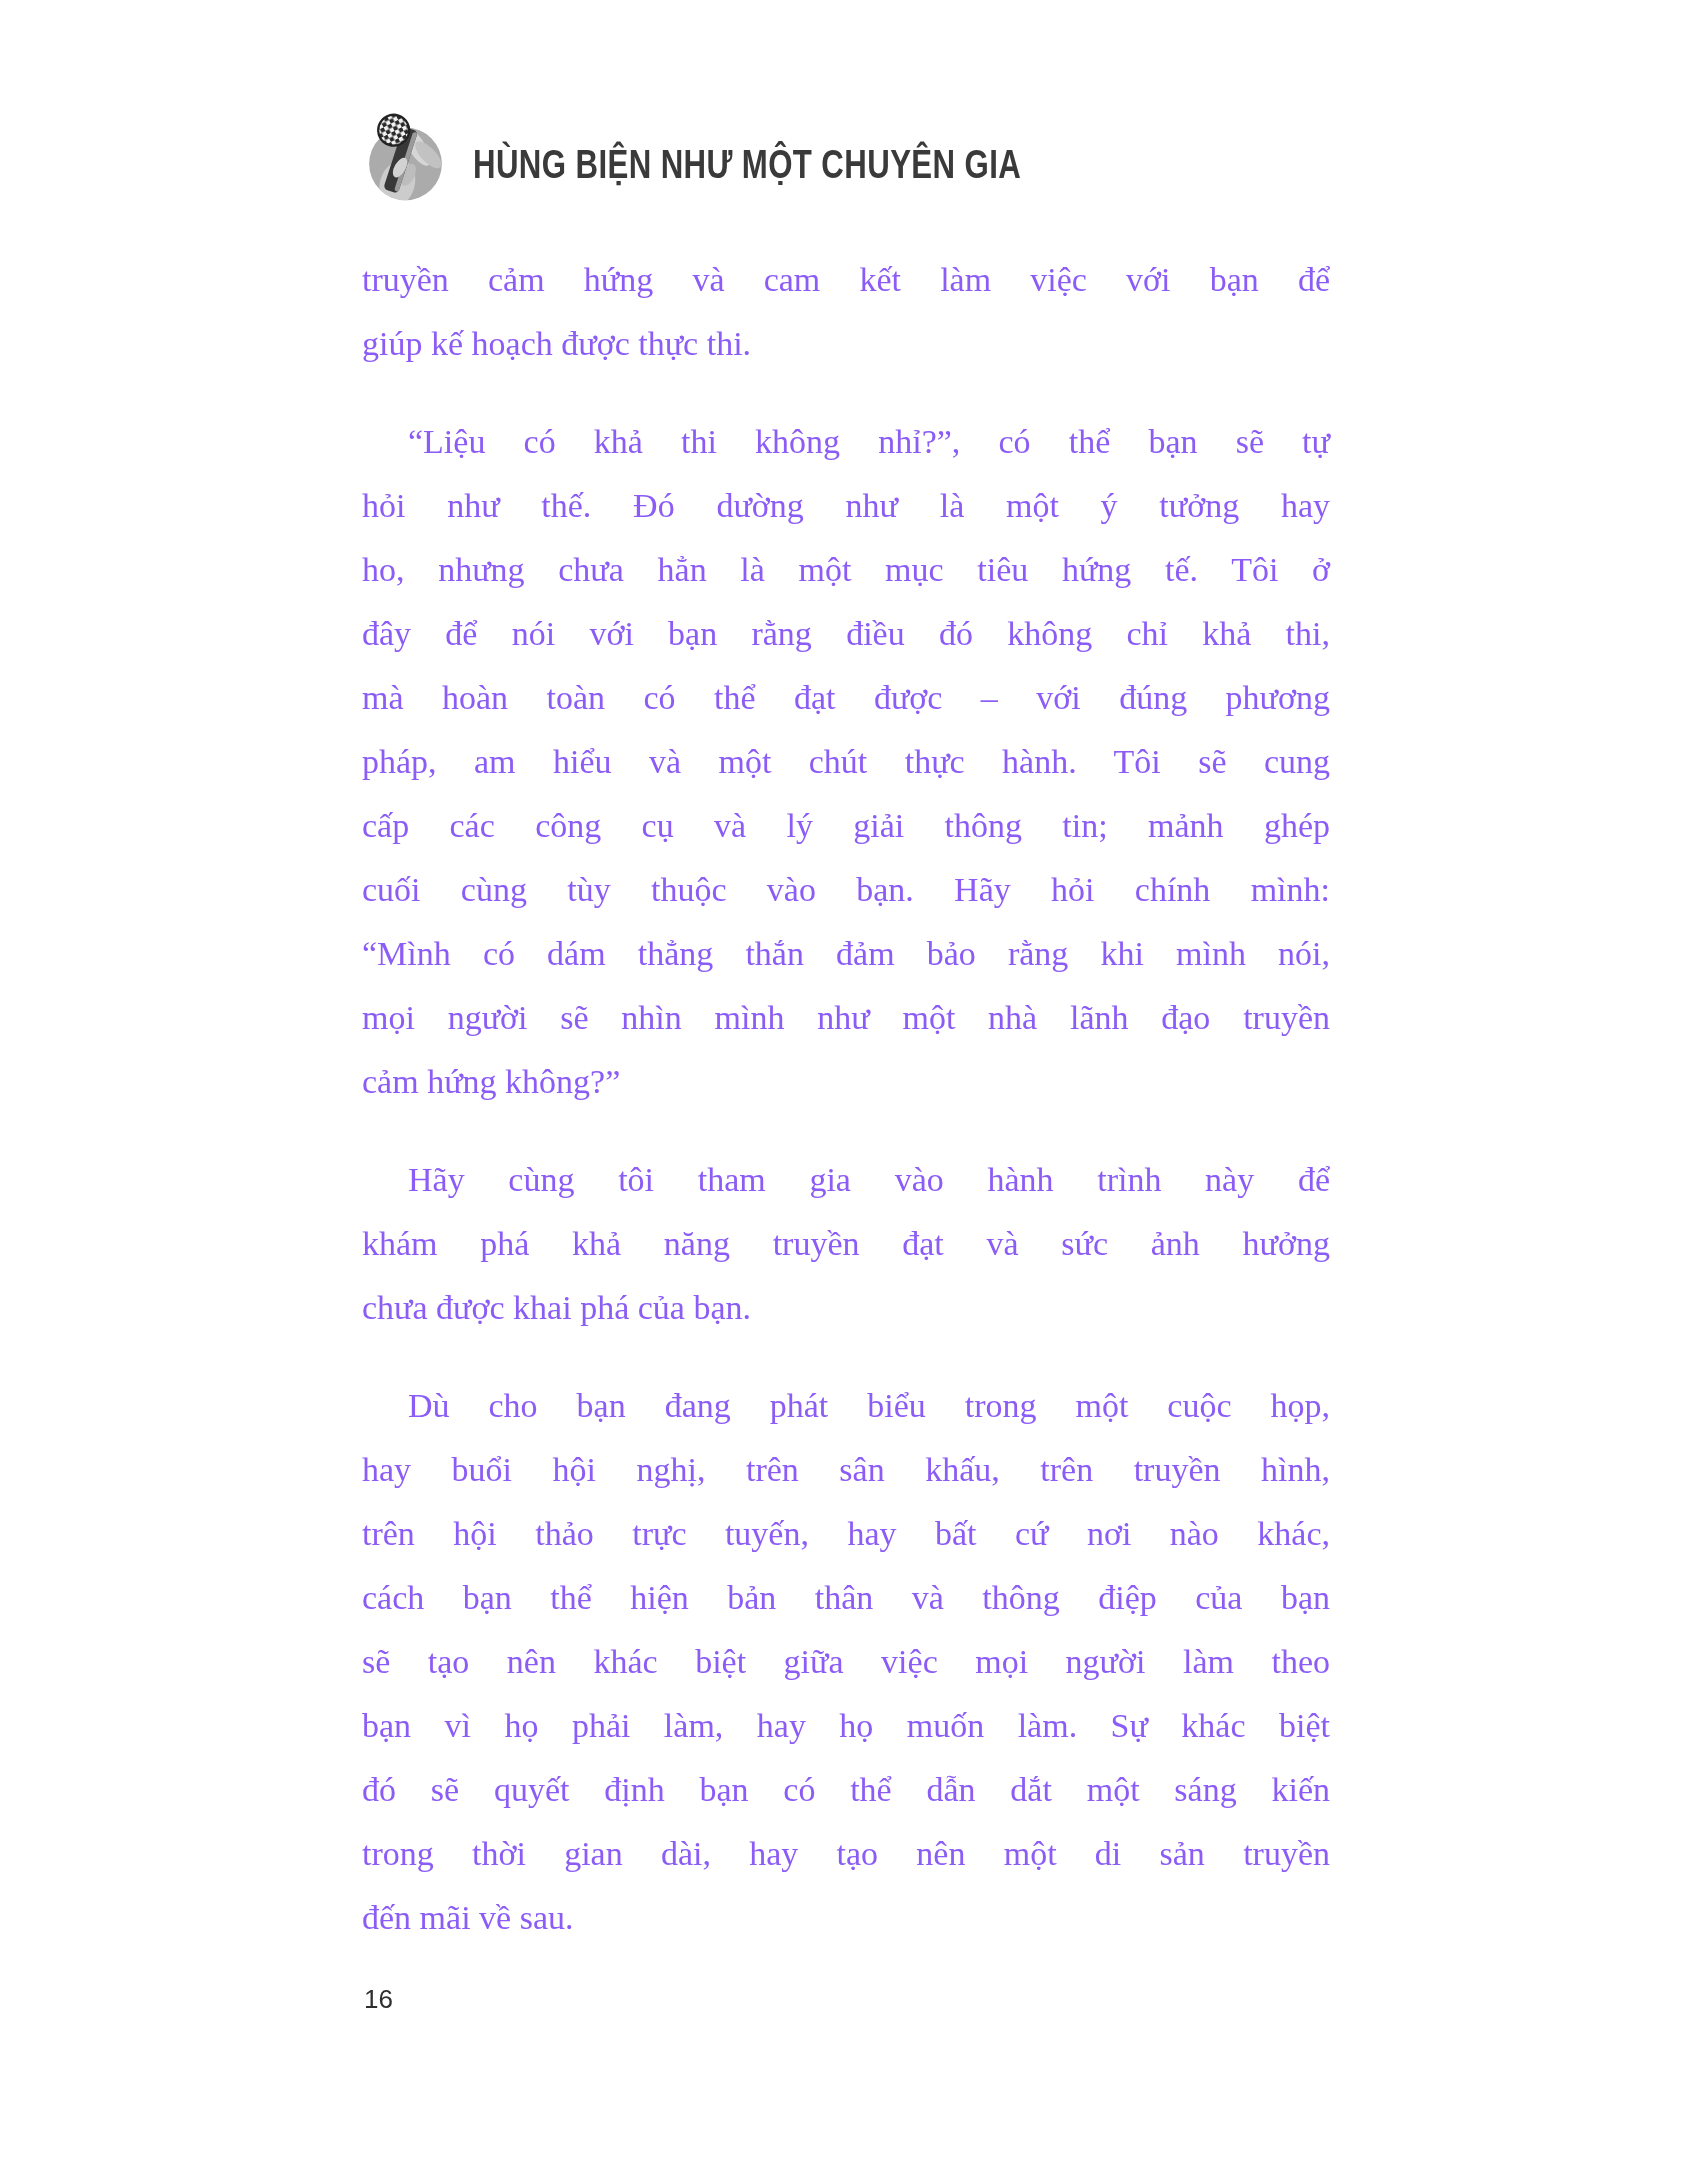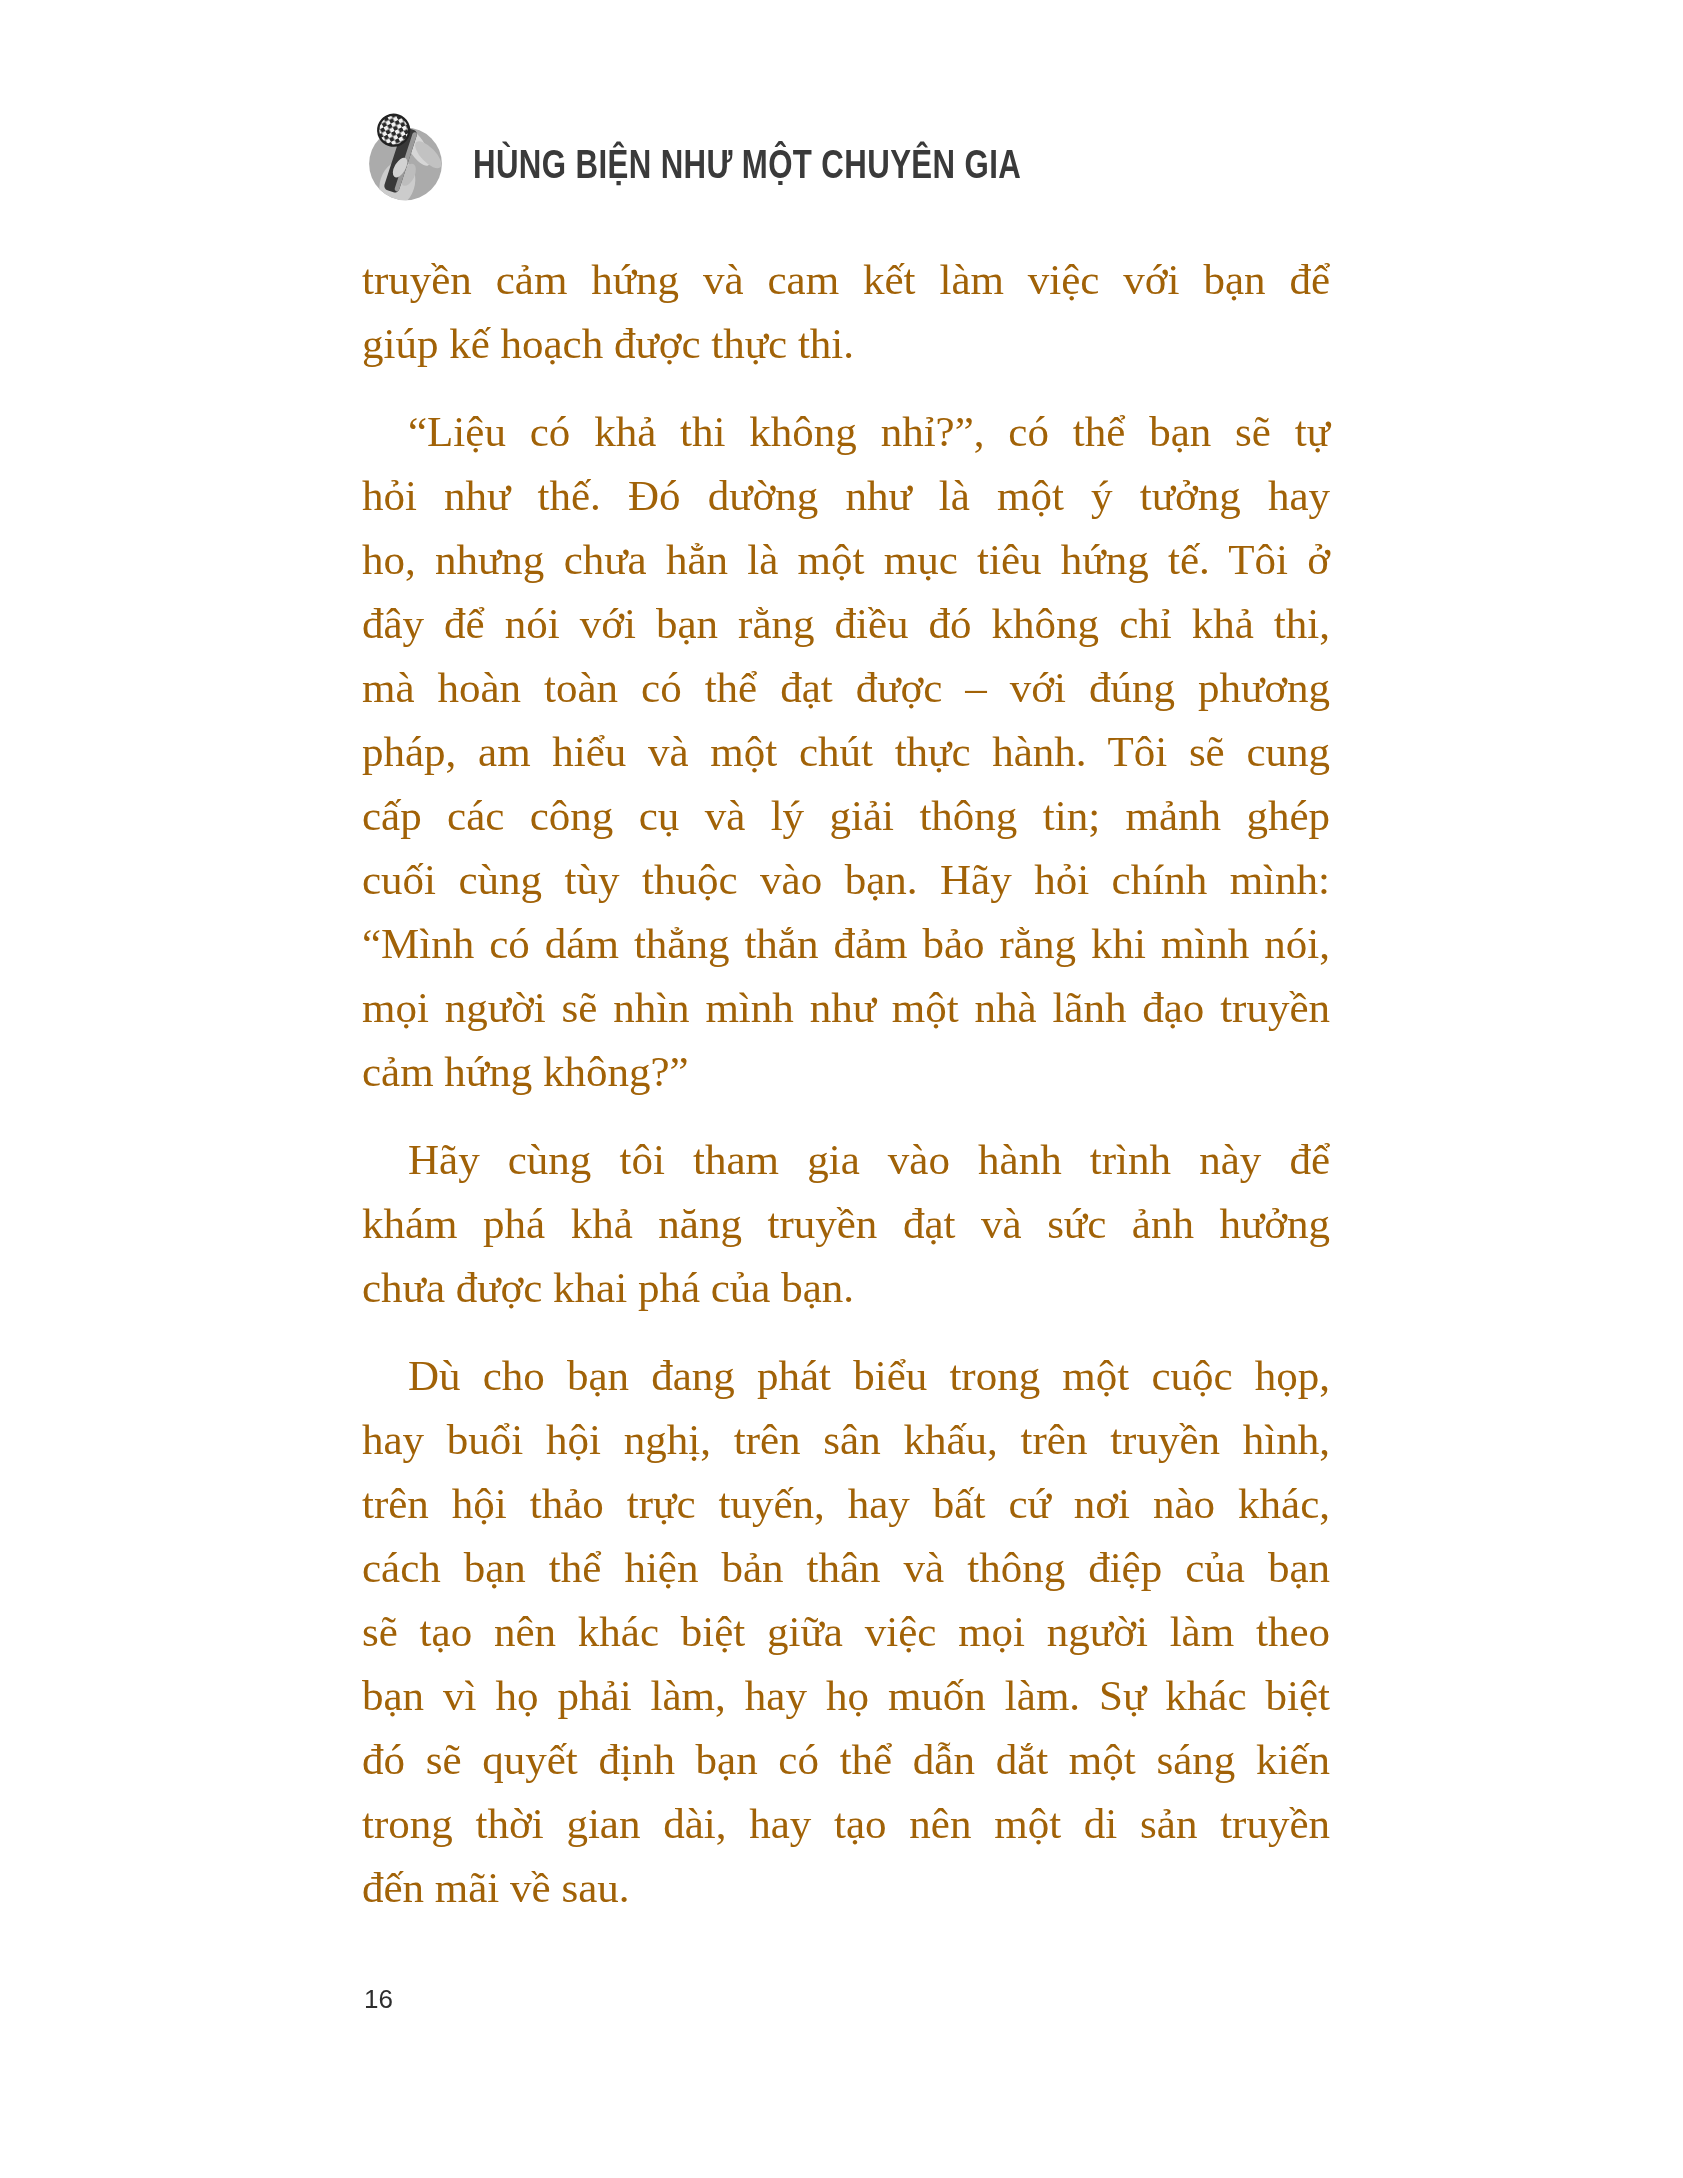--- a/index.html
+++ b/index.html
@@ -32,25 +32,25 @@
     transform:scaleX(0.78);
     transform-origin:left center;
     white-space:nowrap;
   }
 
   
   .body-text {
     position:absolute;
     left:362px; top:248px;
     width:968px;
-    font-size:43px;
+    font-size:34px;
     line-height:64px;
-    color:#a16207;
+    color:#8b5cf6;
   }
-  .para + .para { margin-top:24px; }
+  .para + .para { margin-top:34px; }
   .line { text-align:justify; text-align-last:justify; text-justify:inter-word; }
   .line.end { text-align-last:left; }
   .line.first-indent { text-indent:46px; }
   .it { }
 
   
   .page-number {
     position:absolute;
     left:364px; top:1984px;
     font-family:"Liberation Sans", sans-serif;

